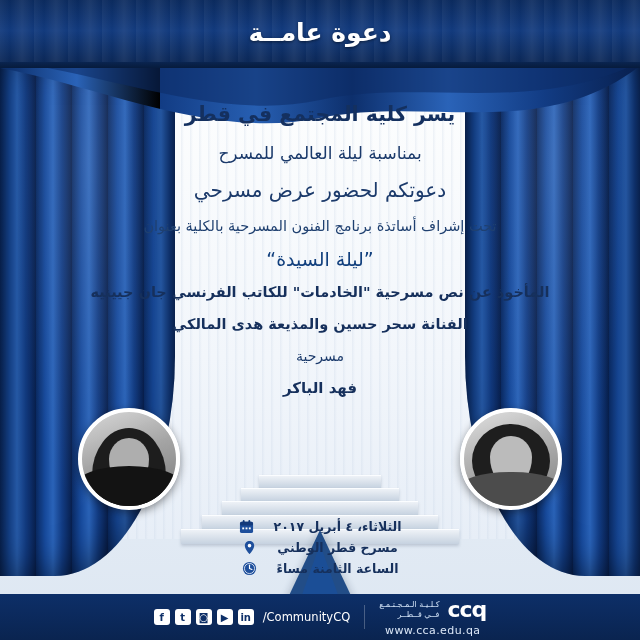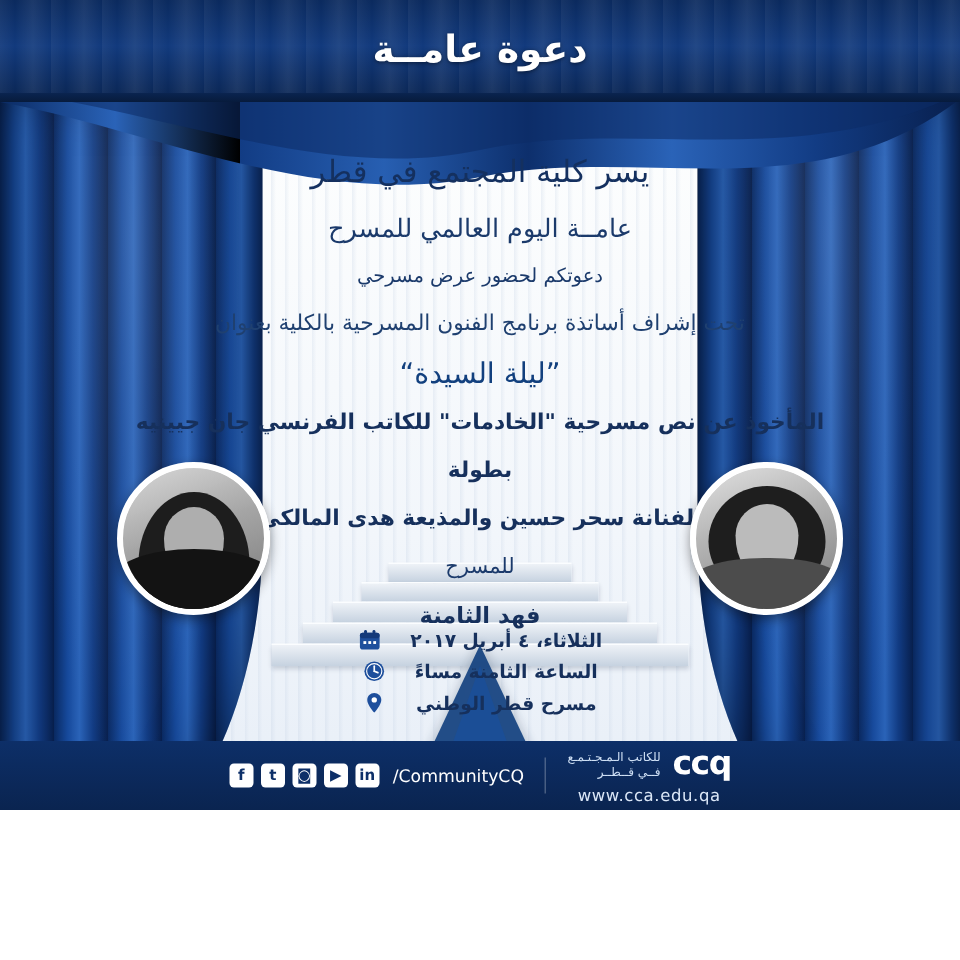--- a/index.html
+++ b/index.html
@@ -8,21 +8,21 @@
     width: 640px;
     height: 640px;
     overflow: hidden;
     font-family: "DejaVu Sans", sans-serif;
     background: #ffffff;
   }
 
   .poster {
     position: relative;
     width: 640px;
-    height: 540px;
+    height: 640px;
     background: linear-gradient(180deg, #f4f7fb 0%, #e9eff7 55%, #dde7f2 100%);
     overflow: hidden;
   }
 
   
   .top-banner {
     position: absolute;
     top: 0; left: 0;
     width: 640px;
     height: 68px;
@@ -128,23 +128,23 @@
   .content {
     position: absolute;
     top: 100px;
     left: 60px;
     width: 520px;
     z-index: 35;
     text-align: center;
     color: #16305c;
   }
   .line { margin-bottom: 11px; line-height: 1.45; }
-  .l1 { font-size: 20.5px; font-weight: normal; color: #14305f; }
+  .l1 { font-size: 20.5px; font-weight: bold; color: #14305f; }
   .l2 { font-size: 17px; color: #1b3a6b; }
-  .l3 { font-size: 13px; color: #1b3a6b; }
+  .l3 { font-size: 20px; color: #1b3a6b; }
   .l4 { font-size: 14.5px; color: #1f4070; }
   .title-play {
     font-size: 19px;
     font-weight: normal;
     color: #12407e;
     margin: 10px 0 12px 0;
   }
   .l5 { font-size: 14.5px; font-weight: bold; color: #16305c; }
   .l6 { font-size: 14.5px; font-weight: bold; color: #16305c; }
   .l7 { font-size: 14.5px; font-weight: bold; color: #16305c; }
@@ -409,29 +409,28 @@
   </svg>
 
   <div class="top-banner">
     <div class="sheen"></div>
     <div class="banner-title">دعوة عامــة</div>
     <div class="banner-bottom-edge"></div>
   </div>
 
   <div class="content">
     <div class="line l1">يسر كلية المجتمع في قطر</div>
-    <div class="line l2">عامــة اليوم العالمي للمسرح</div>
+    <div class="line l2">بمناسبة ليلة العالمي للمسرح</div>
     <div class="line l3">دعوتكم لحضور عرض مسرحي</div>
     <div class="line l4">تحت إشراف أساتذة برنامج الفنون المسرحية بالكلية بعنوان</div>
     <div class="title-play">”ليلة السيدة“</div>
     <div class="line l5">المأخوذ عن نص مسرحية "الخادمات" للكاتب الفرنسي جان جيينيه</div>
-    <div class="line l6">بطولة</div>
     <div class="line l7">الفنانة سحر حسين والمذيعة هدى المالكي</div>
-    <div class="line l8">للمسرح</div>
-    <div class="line l9">فهد الثامنة</div>
+    <div class="line l8">مسرحية</div>
+    <div class="line l9">فهد الباكر</div>
   </div>
 
   <div class="portrait portrait-left p-bg-1 grayscale">
     <div class="face hijab"></div>
     <div class="face face-oval-1"></div>
     <div class="face shoulders-1"></div>
   </div>
 
   <div class="portrait portrait-right p-bg-2 grayscale">
     <div class="face hair-2"></div>
@@ -450,50 +449,50 @@
           <rect x="4" y="1" width="2" height="3" rx="1" fill="#143a7a"></rect>
           <rect x="10" y="1" width="2" height="3" rx="1" fill="#143a7a"></rect>
           <rect x="3.5" y="9" width="2" height="2" fill="#ffffff"></rect>
           <rect x="7" y="9" width="2" height="2" fill="#ffffff"></rect>
           <rect x="10.5" y="9" width="2" height="2" fill="#ffffff"></rect>
         </svg>
       </span>
     </div>
 
     <div class="detail-row">
+      <span class="detail-text">مسرح قطر الوطني</span>
+      <span class="detail-icon">
+        <svg viewBox="0 0 16 16" width="15" height="15">
+          <path d="M8 1 C5.2 1 3 3.2 3 6 C3 9.6 8 15 8 15 C8 15 13 9.6 13 6 C13 3.2 10.8 1 8 1 Z" fill="#1e4f9c"></path>
+          <circle cx="8" cy="6" r="1.9" fill="#ffffff"></circle>
+        </svg>
+      </span>
+    </div>
+
+    <div class="detail-row">
       <span class="detail-text">الساعة الثامنة مساءً</span>
       <span class="detail-icon">
         <svg viewBox="0 0 16 16" width="15" height="15">
           <circle cx="8" cy="8" r="7" fill="#1e4f9c"></circle>
           <circle cx="8" cy="8" r="5.4" fill="none" stroke="#ffffff" stroke-width="0.8"></circle>
           <line x1="8" y1="8" x2="8" y2="4.4" stroke="#ffffff" stroke-width="1.2" stroke-linecap="round"></line>
           <line x1="8" y1="8" x2="10.6" y2="9" stroke="#ffffff" stroke-width="1.2" stroke-linecap="round"></line>
         </svg>
       </span>
     </div>
 
-    <div class="detail-row">
-      <span class="detail-text">مسرح قطر الوطني</span>
-      <span class="detail-icon">
-        <svg viewBox="0 0 16 16" width="15" height="15">
-          <path d="M8 1 C5.2 1 3 3.2 3 6 C3 9.6 8 15 8 15 C8 15 13 9.6 13 6 C13 3.2 10.8 1 8 1 Z" fill="#1e4f9c"></path>
-          <circle cx="8" cy="6" r="1.9" fill="#ffffff"></circle>
-        </svg>
-      </span>
-    </div>
-
   </div>
 
   <div class="footer">
 
     <div class="logo-stack">
       <div class="footer-logo">
         <span class="ccq-mark">ccq</span>
         <span class="ccq-ar">
-          <span>للكاتب الـمـجـتـمـع</span><br>
+          <span>كـلـيـة الـمـجـتـمـع</span><br>
           <span>فــي قــطــر</span>
         </span>
       </div>
       <div class="ccq-url">www.cca.edu.qa</div>
     </div>
 
     <div class="footer-divider"></div>
 
     <div class="social">
       <span class="soc">f</span>

